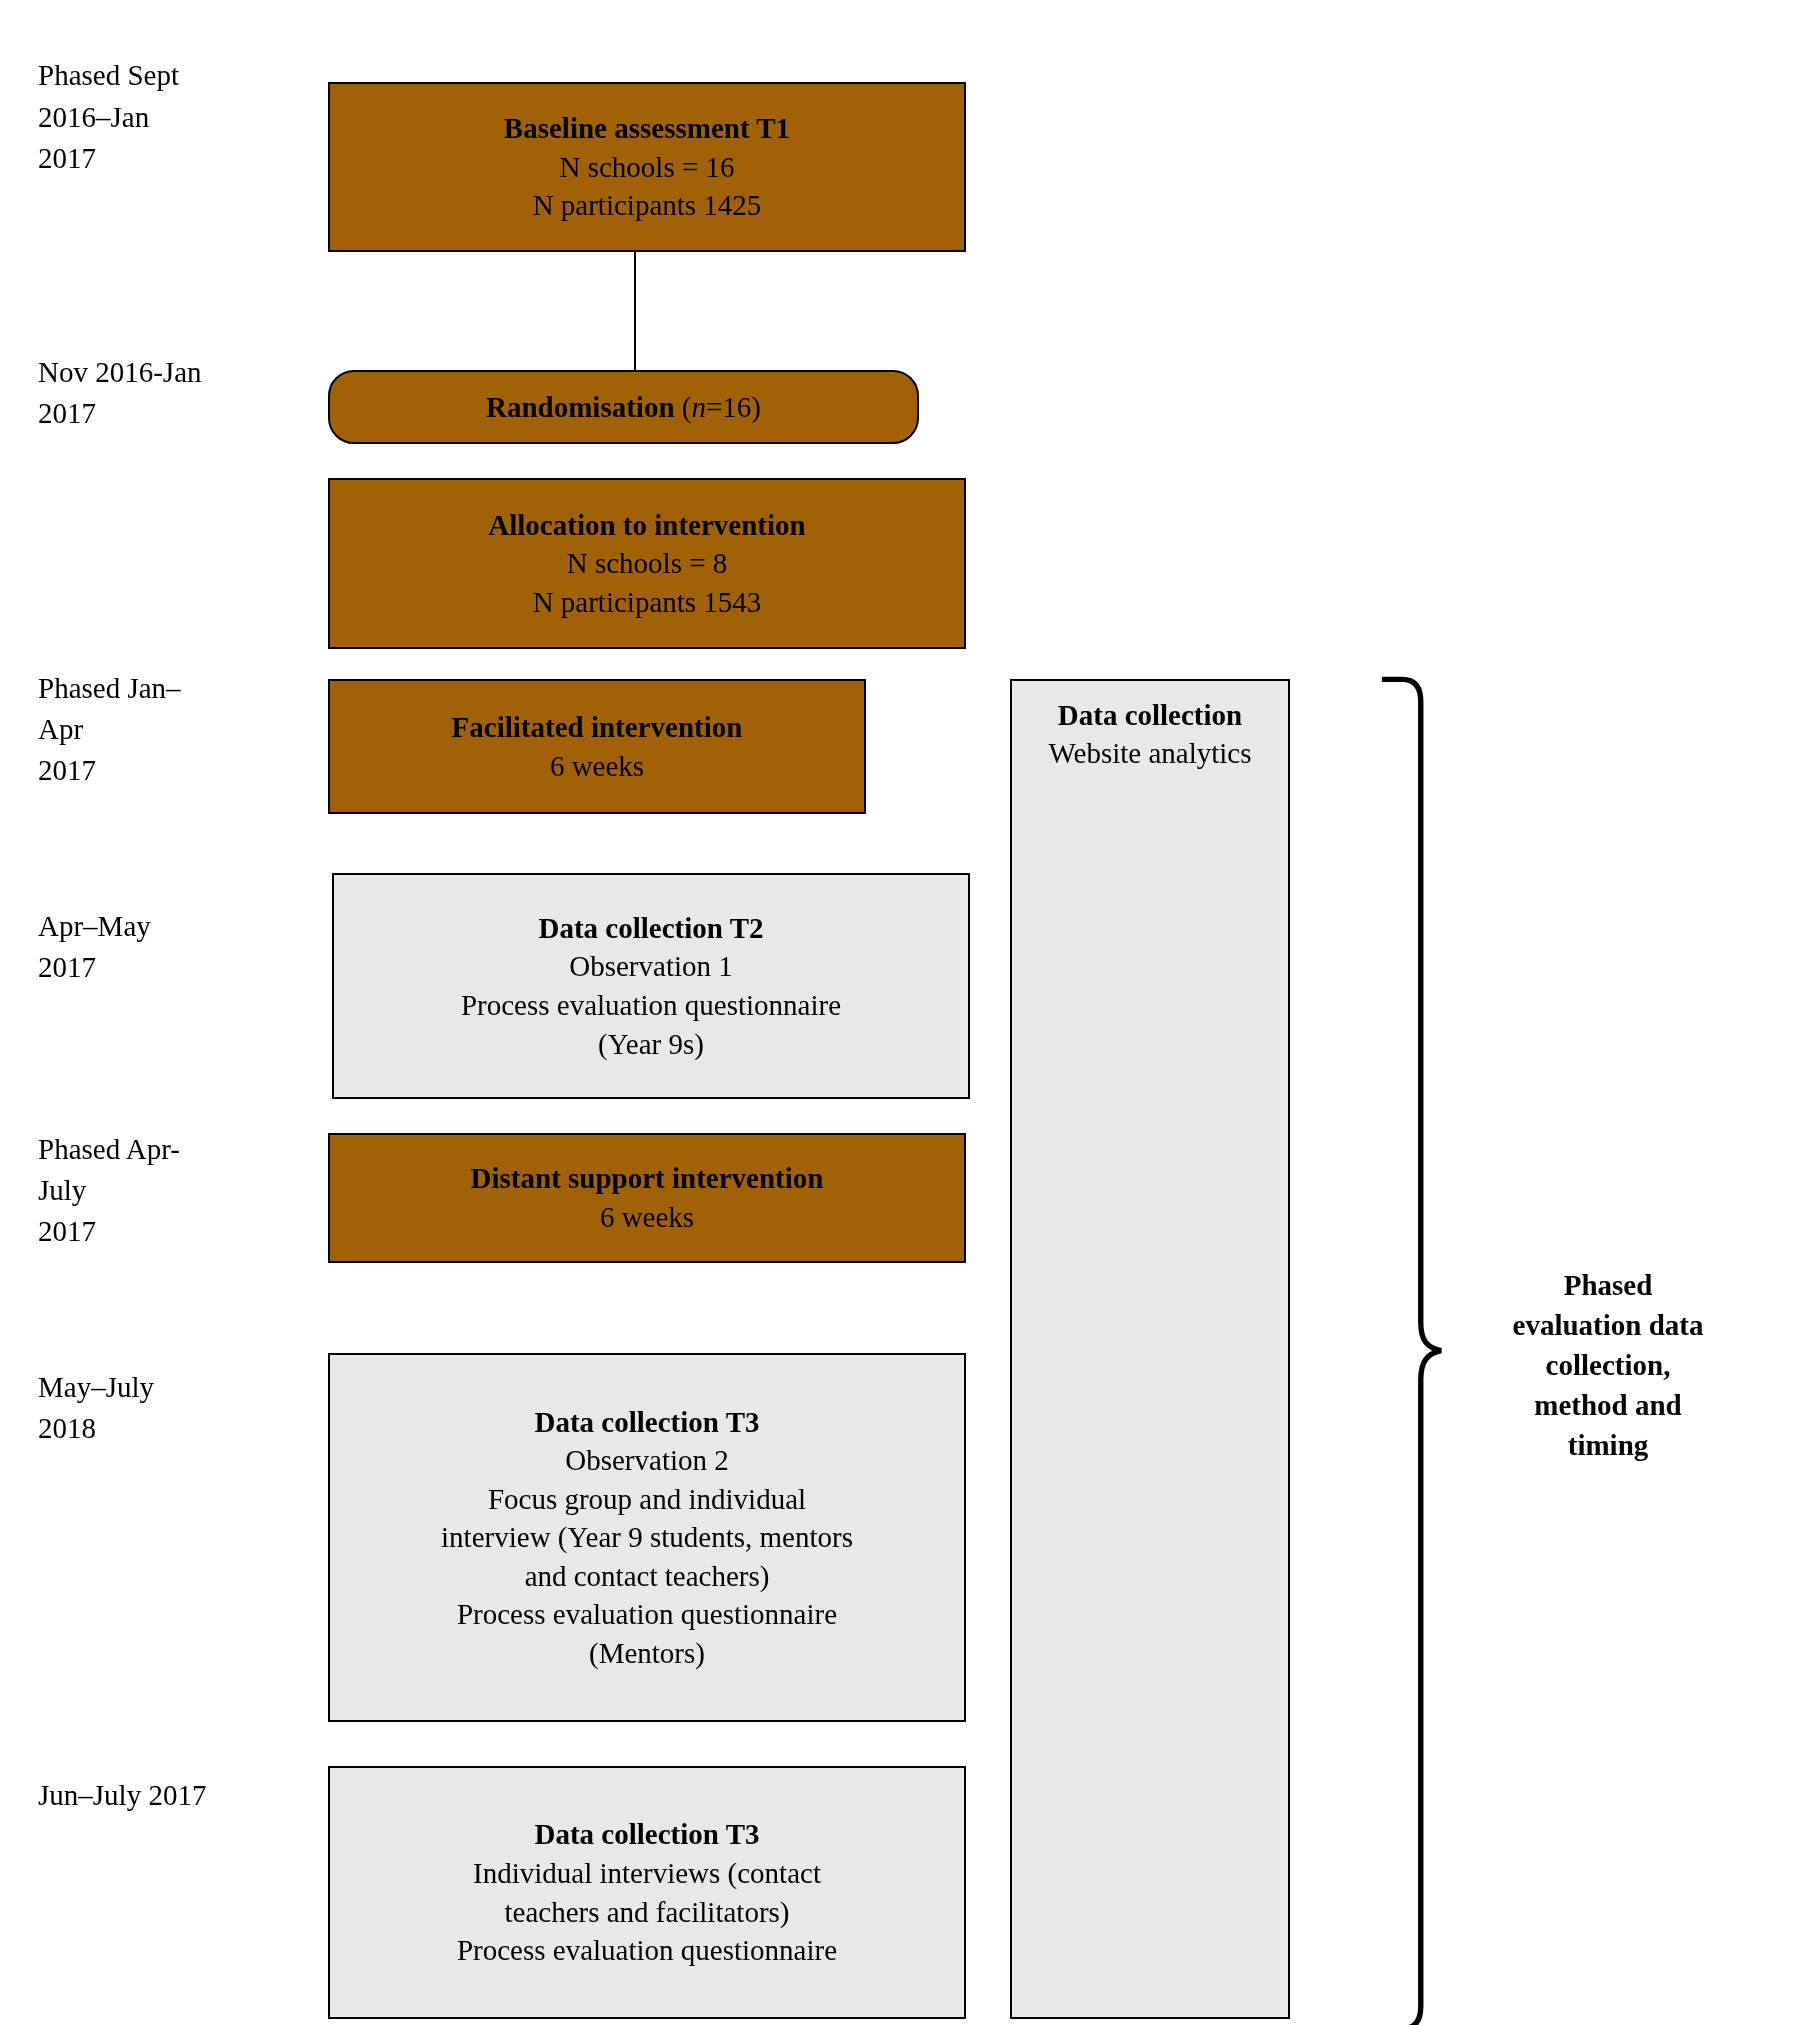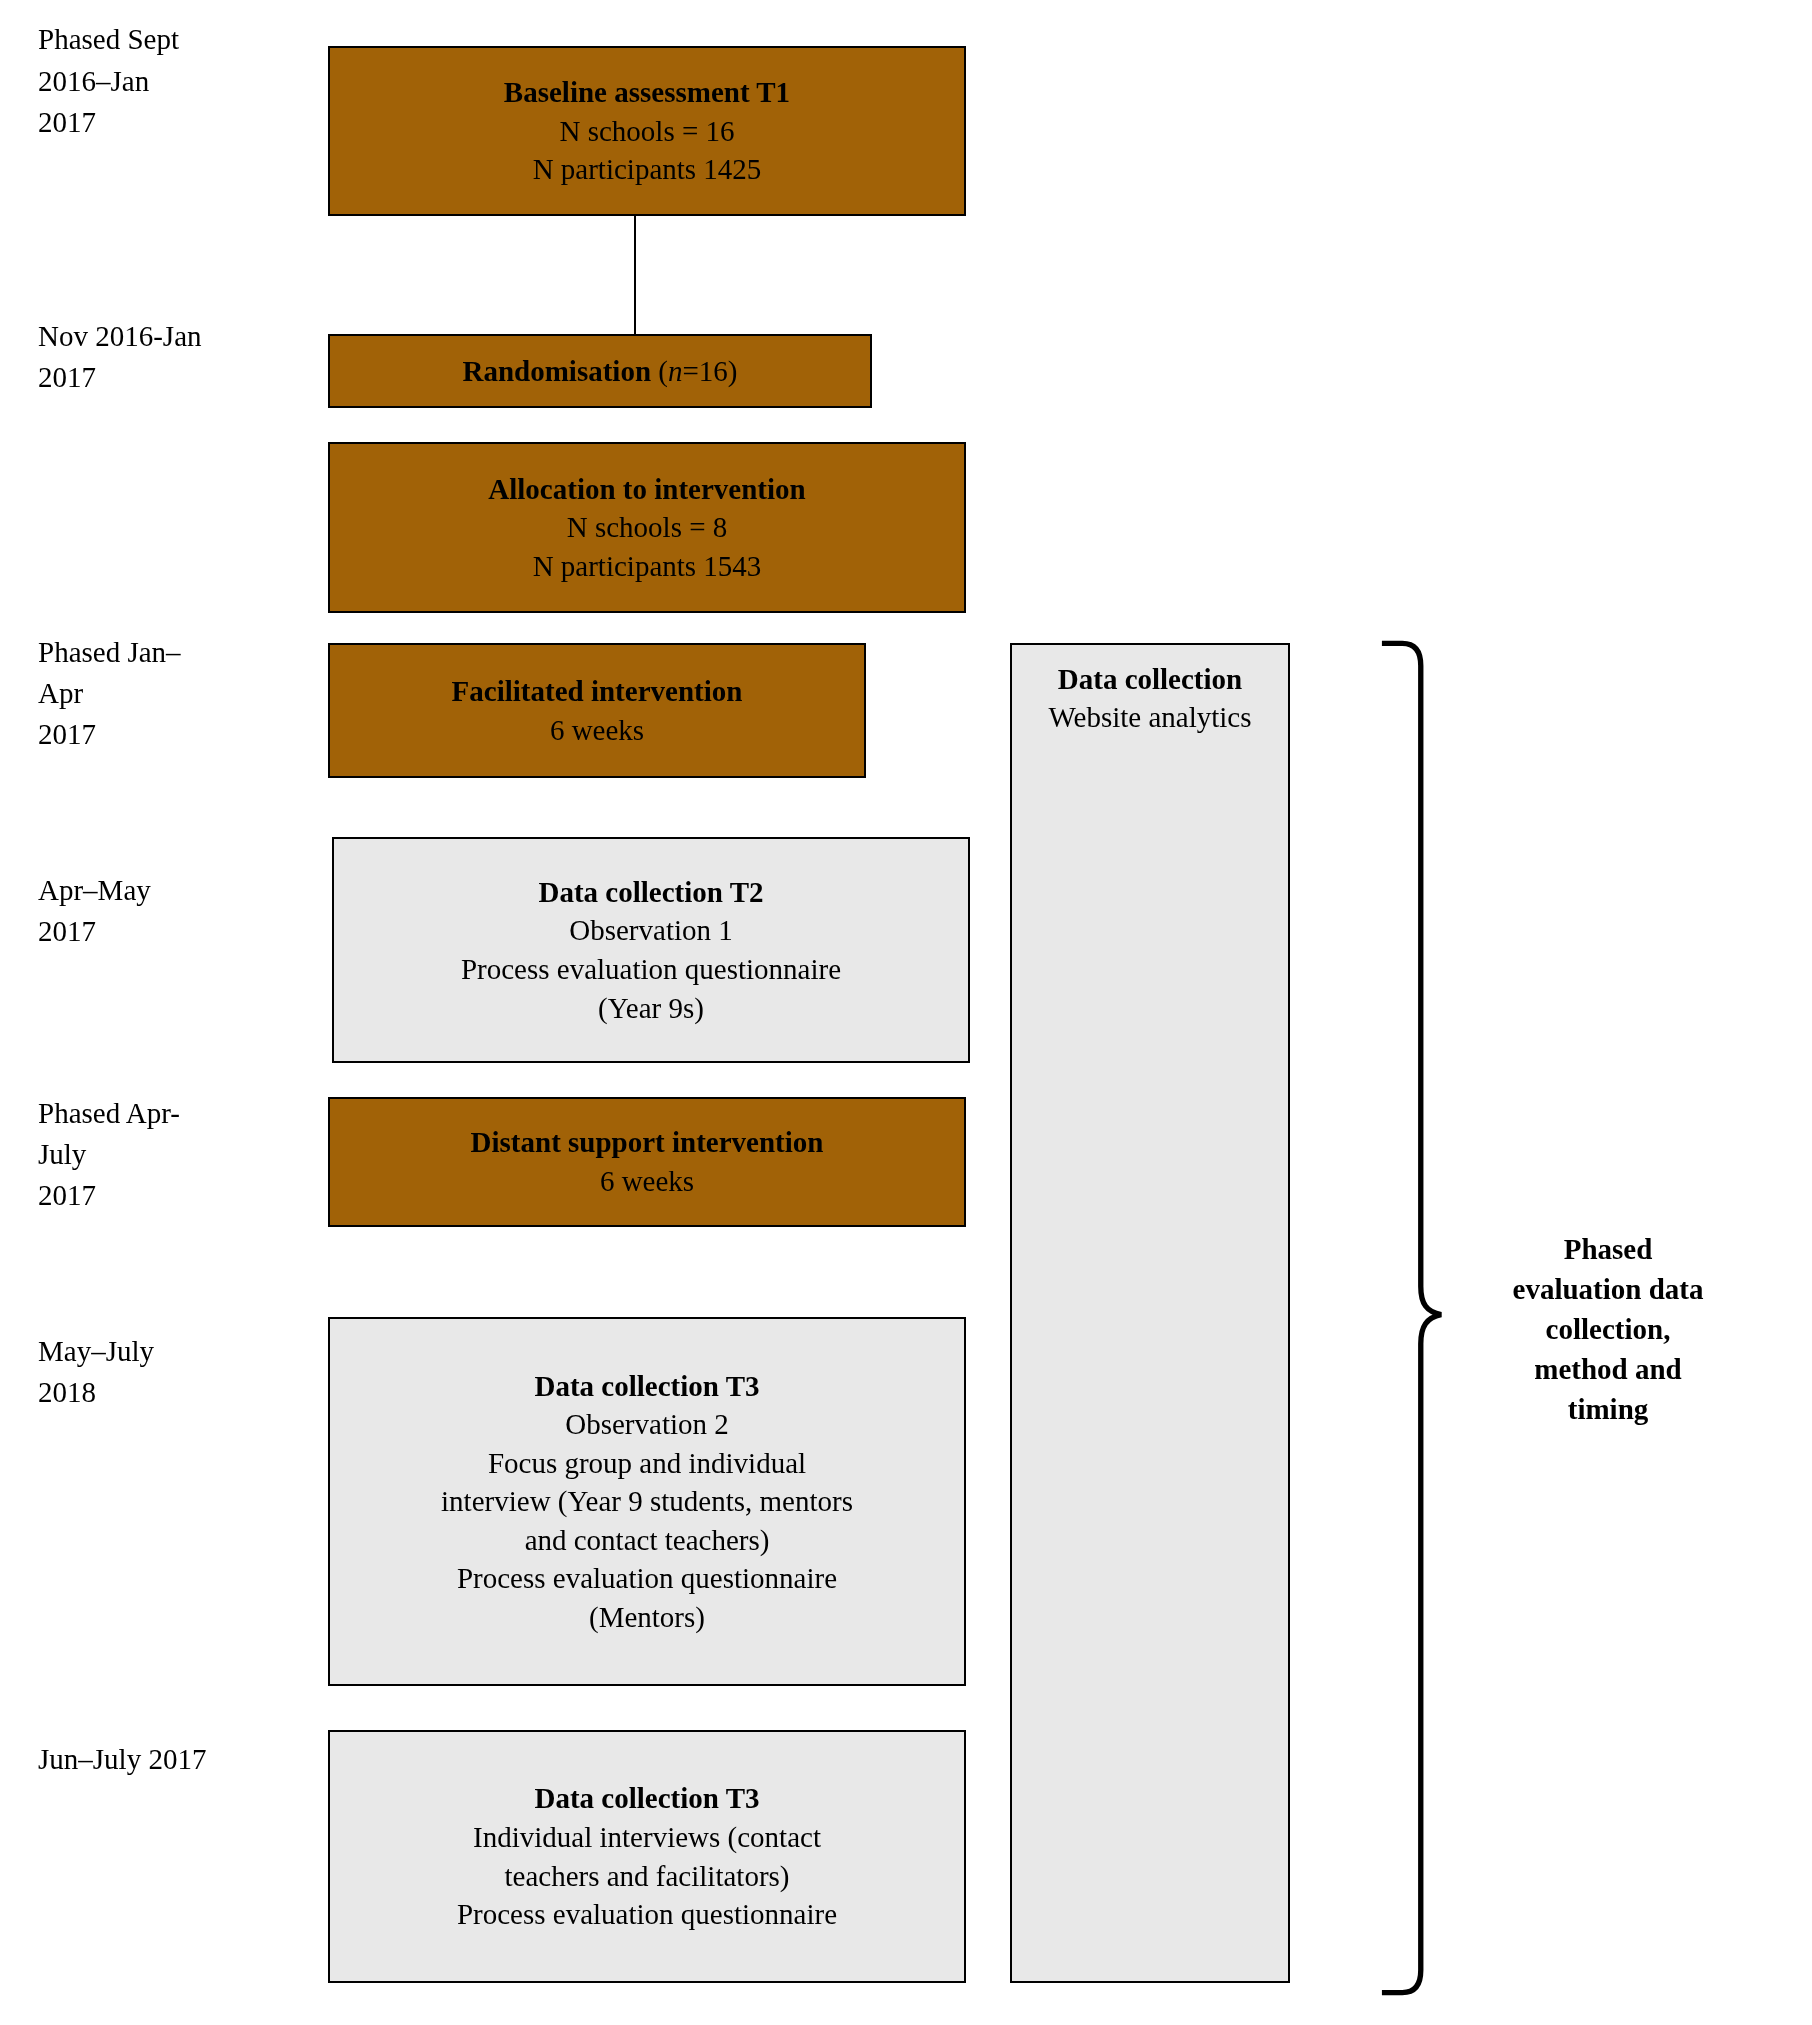--- a/index.html
+++ b/index.html
@@ -12,20 +12,21 @@
     height: 2025px;
     position: relative;
     font-family: "Liberation Serif", "DejaVu Serif", serif;
     color: #000000;
     overflow: hidden;
   }
 
   .stage {
     position: absolute;
     inset: 0;
+    margin-top: 36px;
   }
 
   
   .tl-label {
     position: absolute;
     left: 38px;
     width: 272px;
     font-size: 29px;
     line-height: 1.42;
     text-align: left;
@@ -136,21 +137,21 @@
   <div class="tl-label" style="top: 1739px; white-space: pre-line;">Jun–July 2017</div>
 
   <div class="connector" style="left:634px; top:216px; height:118px;"></div>
 
   <div class="box" style="left:328px; top:46px; width:638px; height:170px;">
     <span class="line head">Baseline assessment T1</span>
     <span class="line">N schools = 16</span>
     <span class="line">N participants 1425</span>
   </div>
 
-  <div class="box" style="left:328px; top:334px; width:544px; height:74px;">
+  <div class="box" style="left:328px; top:334px; width:591px; height:74px;border-radius:26px;">
     <span class="line head"><span>Randomisation</span><span class="reg"> (</span><span class="reg ital">n</span><span class="reg">=16)</span></span>
   </div>
 
   <div class="box" style="left:328px; top:442px; width:638px; height:171px;">
     <span class="line head">Allocation to intervention</span>
     <span class="line">N schools = 8</span>
     <span class="line">N participants 1543</span>
   </div>
 
   <div class="box" style="left:328px; top:643px; width:538px; height:135px;">

